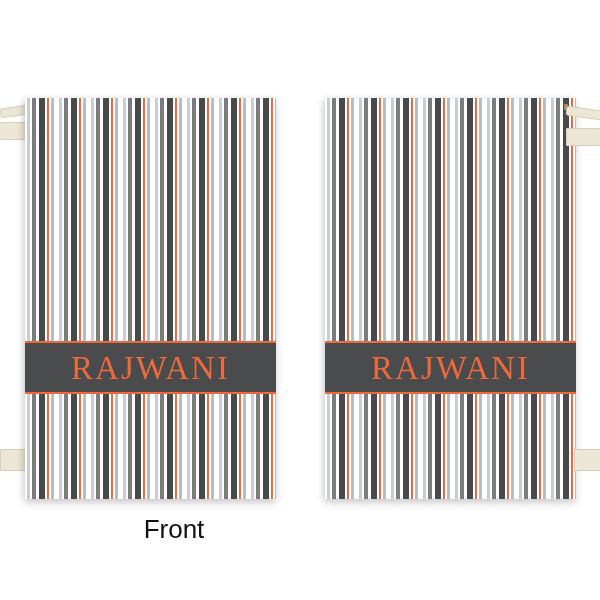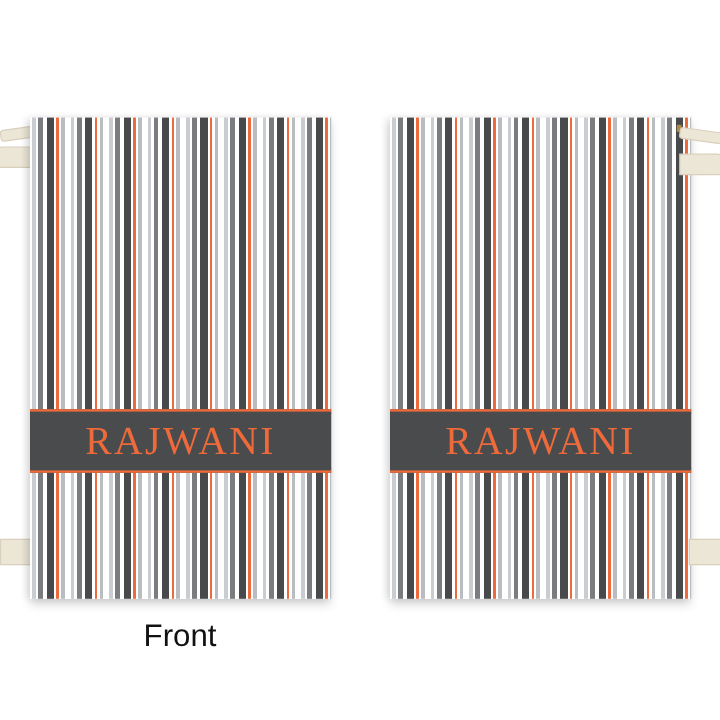--- a/index.html
+++ b/index.html
@@ -54,21 +54,21 @@
       position: absolute; background: #ece6d6;
       border: 1px solid #d8d0bc; box-sizing: border-box;
     }
     .grommet {
       position: absolute; width: 4px; height: 6px; background: #b08a4a;
       border-radius: 1px;
     }
 
     .label {
       position: absolute; top: 514px; left: 0; width: 300px;
-      text-align: center; font-size: 26px; color: #111111;
+      text-align: center; font-size: 26px; color: #111111; padding-left: 24px;
     }
     .front .label { left: 0; }
     .back .label { left: -2px; }
   </style>
 </head>
 <body>
 
 <div class="panel front">
 
   <div class="string" style="left:0;top:106px;width:36px;height:10px;transform:rotate(-8deg);border-radius:3px;"></div>

